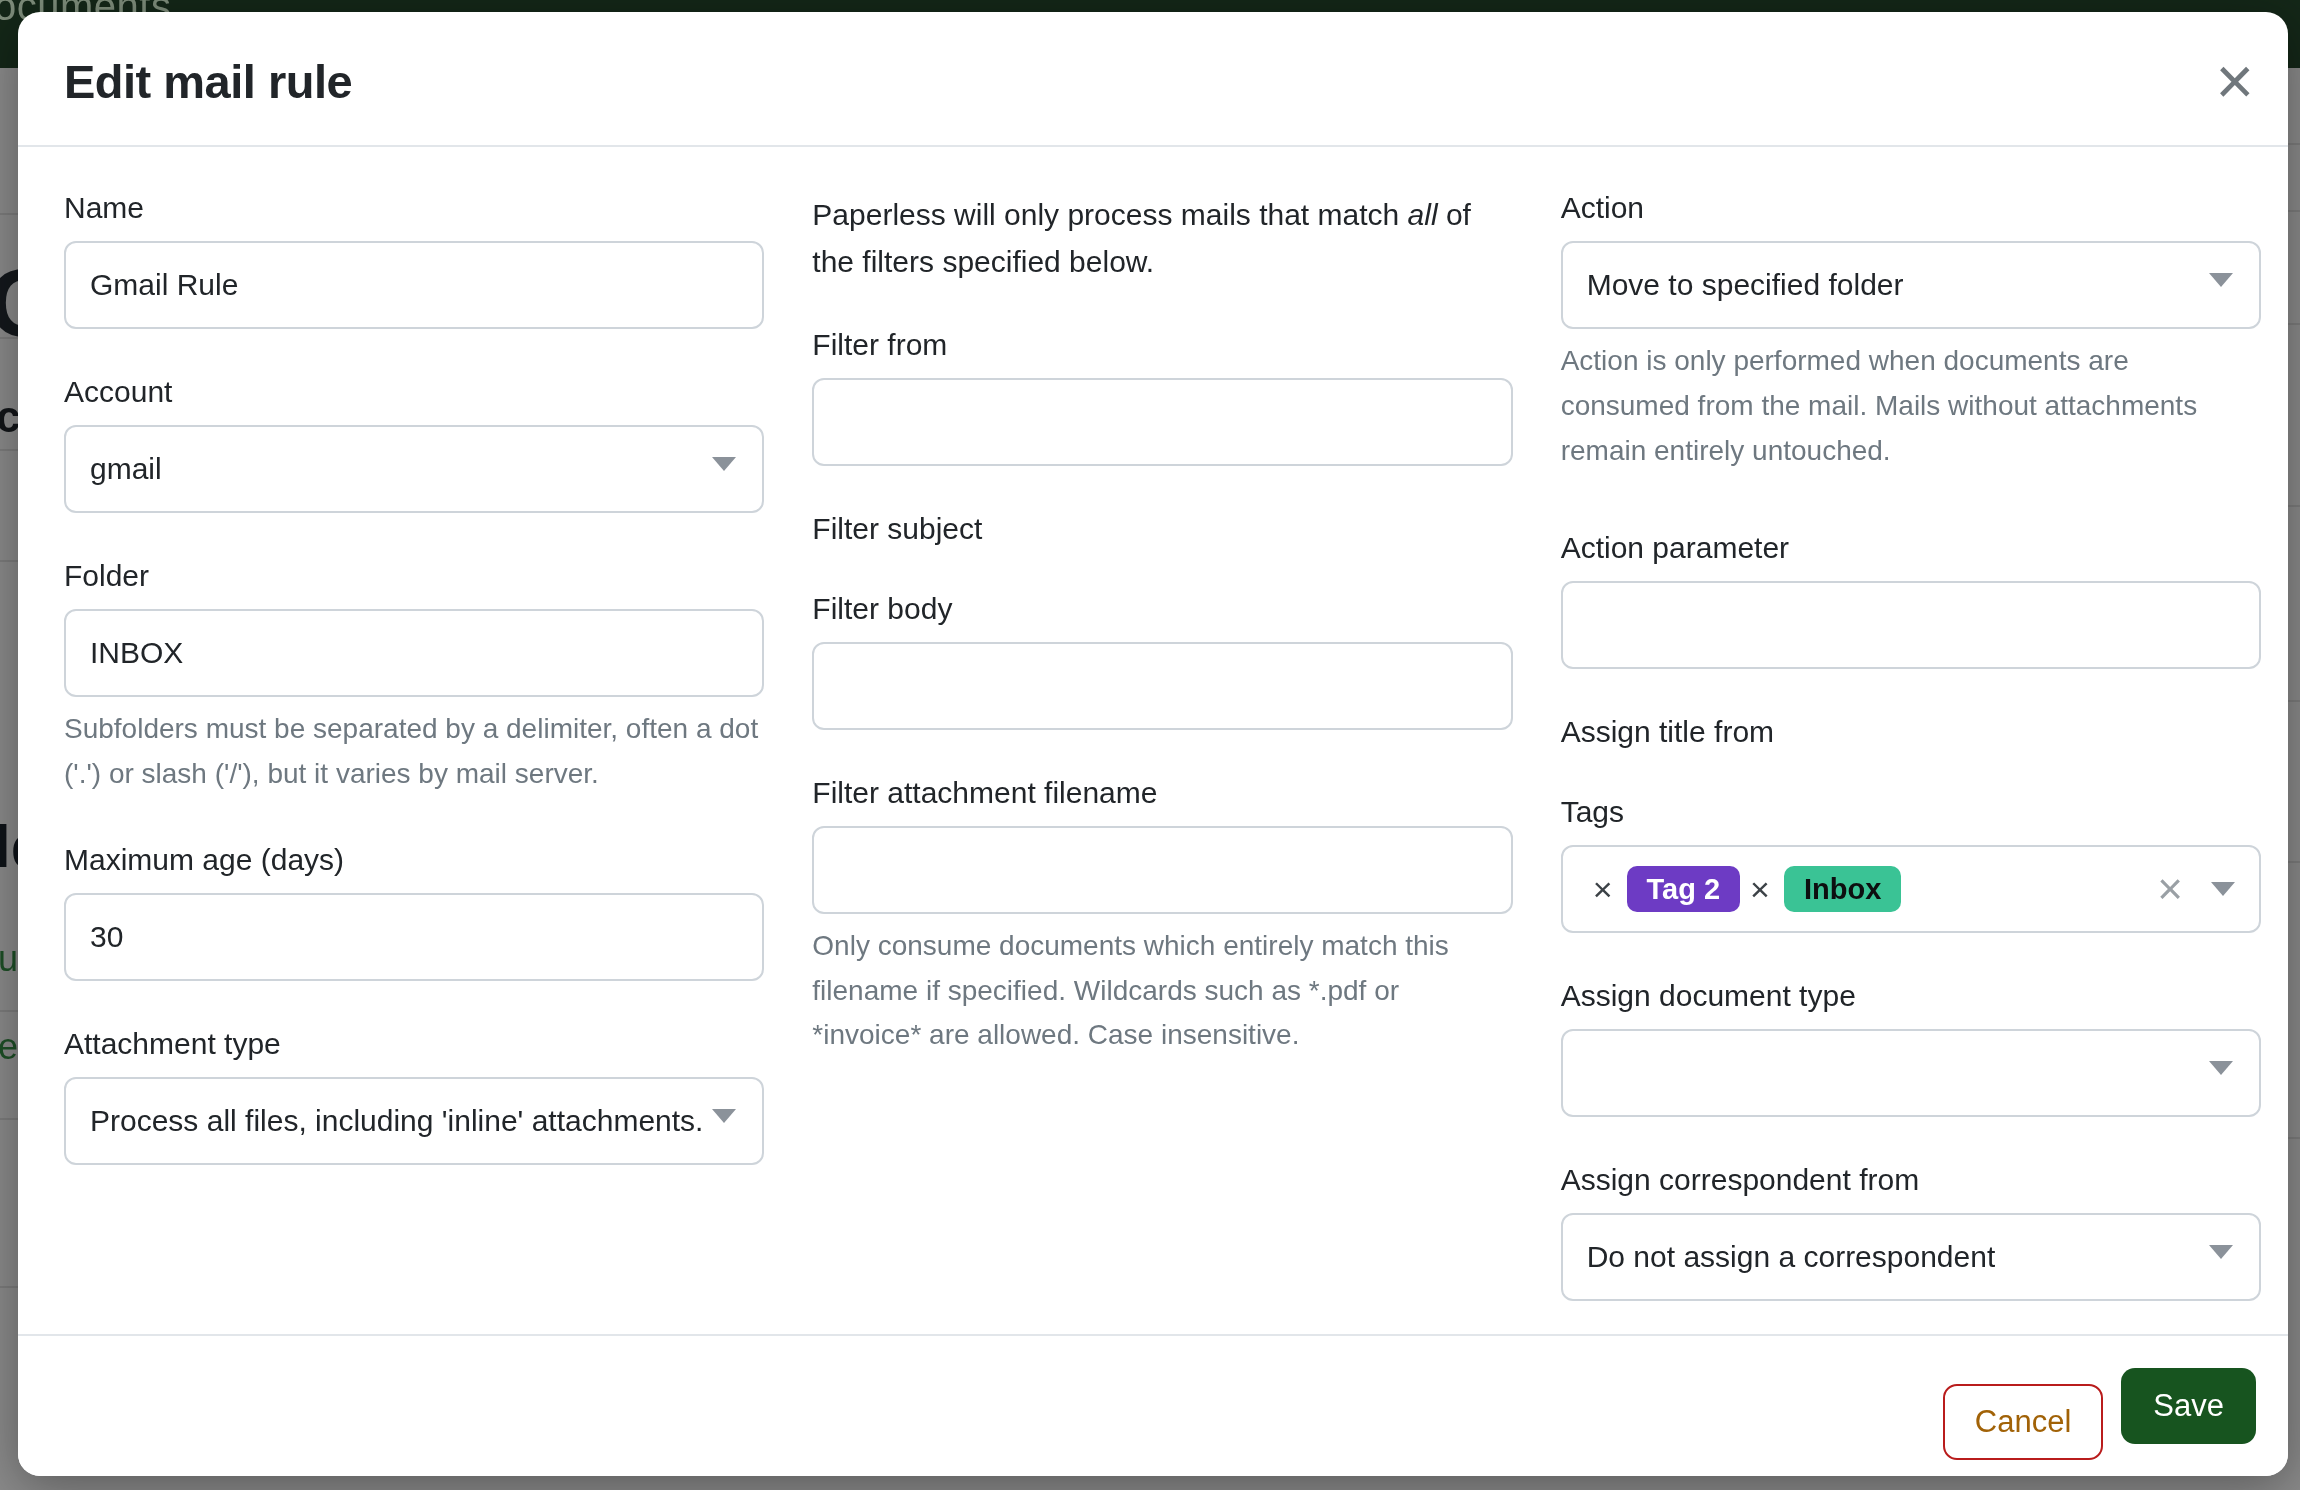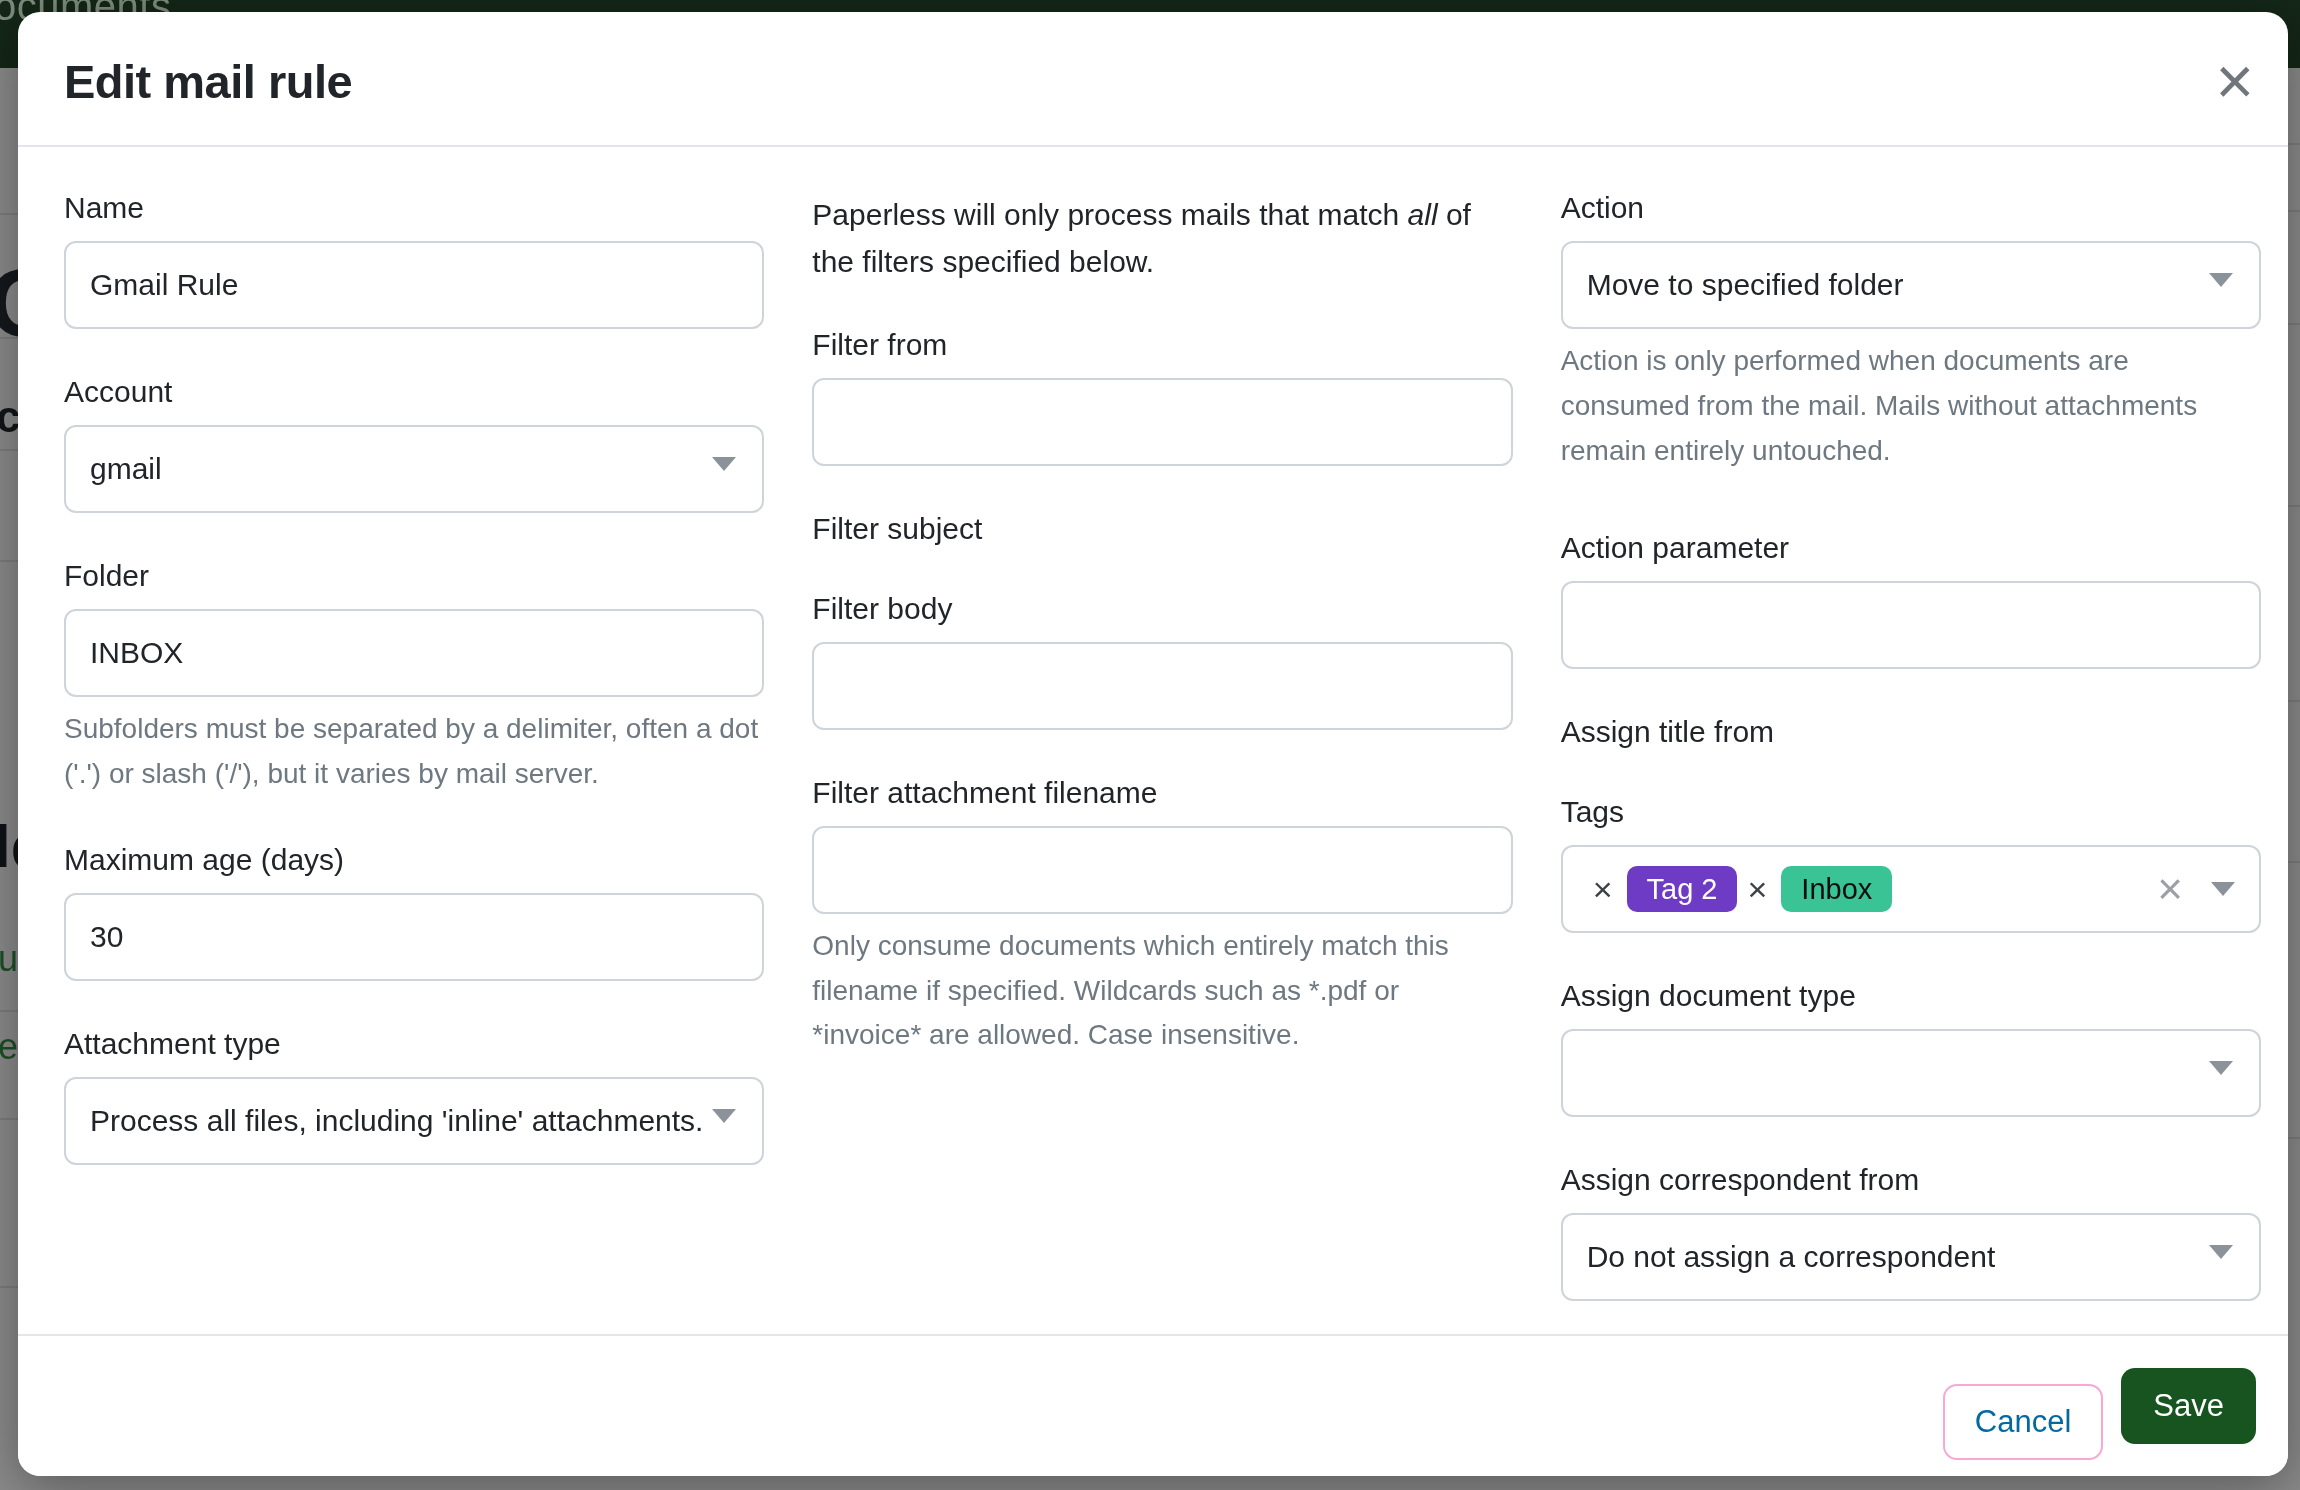--- a/index.html
+++ b/index.html
@@ -42,31 +42,31 @@
   .select > .caret { position:absolute; right:26px; top:30px; }
   .help { font-size:28px; color:#6e7880; line-height:1.6; margin-top:10px; }
   .intro { font-size:30px; color:#212529; line-height:1.58; margin-bottom:42px; }
   .intro .it { font-style:italic;text-align:center; }
 
   
   .tags-field { display:flex; align-items:center; padding-left:20px; padding-right:24px; }
   .tag-remove { color:#3c4247; font-size:34px; font-weight:300; margin:0 14px 0 10px;
     cursor:pointer; line-height:1; }
   .chip { display:inline-flex; align-items:center; height:46px; padding:0 20px;
-    border-radius:10px; font-size:29px; font-weight:400; line-height:1; }
+    border-radius:10px; font-size:29px; font-weight:700; line-height:1; }
   .tags-clear { margin-left:auto; color:#9aa0a5; font-size:44px; font-weight:300;
     line-height:1; margin-right:28px; cursor:pointer; }
 
   .m-footer { position:absolute; left:0; right:0; bottom:0; height:142px;
     border-top:2px solid #e2e6ea; display:flex; align-items:center;
     justify-content:flex-end; gap:18px; padding:0 32px; background:#fff; }
   .btn { height:76px; display:inline-flex; align-items:center; border-radius:14px;
     font-size:31px; padding:0 30px; cursor:pointer;
     font-family:"Liberation Sans", sans-serif; }
-  .btn-cancel { background:#fff; border:2px solid #f9a8d4; color:#0369a1;margin-top:32px; }
+  .btn-cancel { background:#fff; border:2px solid #b91c1c; color:#a16207;margin-top:32px; }
   .btn-save { border:none; color:#ffffff; padding:0 32px; }
 </style>
 </head>
 <body>
 
 <div class="backdrop" style="background-color: rgb(138, 138, 138);">
 
   <span class="bg-frag" style="left:-12px; top:248px; font-size:96px; font-weight:700; color:#14181c;">C</span>
   <span class="bg-frag" style="left:-4px; top:392px; font-size:44px; font-weight:700; color:#121518;">co</span>
   <span class="bg-frag" style="left:-6px; top:812px; font-size:60px; font-weight:700; color:#0f1318;">ld</span>

